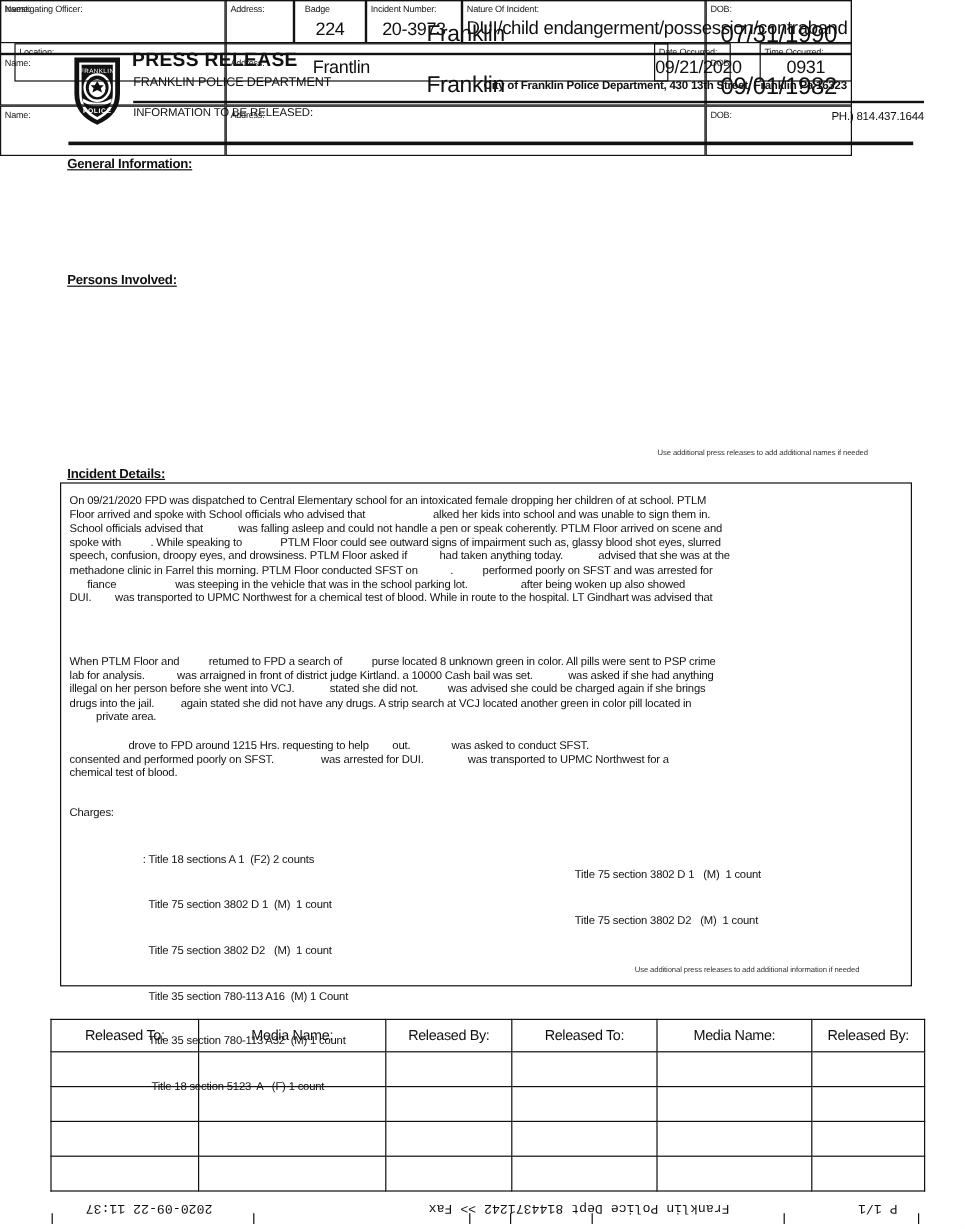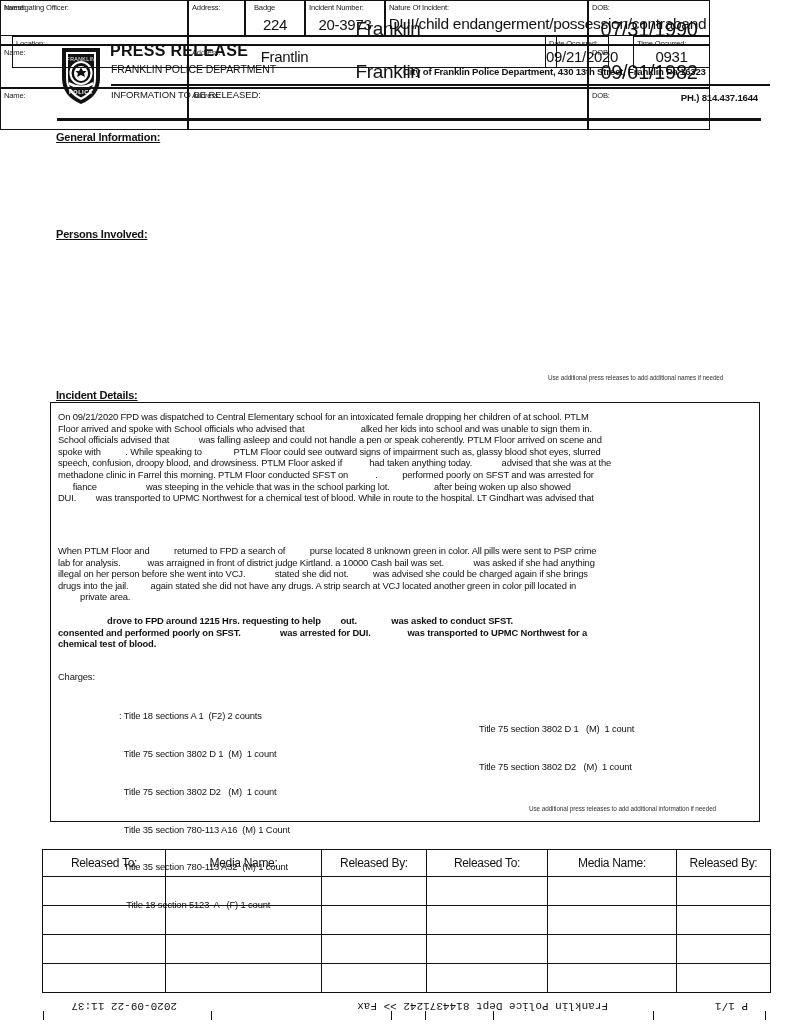--- a/index.html
+++ b/index.html
@@ -36,22 +36,22 @@
   .hdr-released{
     position:absolute;left:53px;top:45px;
     font-size:9.5px;letter-spacing:-.1px;
   }
   .hdr-addr{
     position:absolute;left:345px;top:22px;
     font-size:9.6px;font-weight:bold;letter-spacing:-.2px;
     white-space:nowrap;
   }
   .hdr-phone{
-    position:absolute;right:12px;top:48px;
-    font-size:9.6px;font-weight:bold;letter-spacing:-.2px;
+    position:absolute;right:0;top:48px;
+    font-size:9.6px;font-weight:normal;letter-spacing:-.2px;
   }
   .rule1{
     position:absolute;left:53px;top:40px;width:659px;height:0;
     border-top:2px solid #111;
   }
   .rule2{
     position:absolute;left:57px;top:118px;width:704px;height:0;
     border-top:3px solid #111;
   }
 
@@ -259,35 +259,35 @@
 
   <div class="sec-title" style="left:56px;top:389px;">Incident Details:</div>
 
   <div class="bx" id="incident-box">
 
     <div class="para" style="top:8px;">
       <span style="display:block;white-space:pre">On 09/21/2020 FPD was dispatched to Central Elementary school for an intoxicated female dropping her children of at school. PTLM</span>
       <span style="display:block;white-space:pre">Floor arrived and spoke with School officials who advised that                       alked her kids into school and was unable to sign them in.</span>
       <span style="display:block;white-space:pre">School officials advised that            was falling asleep and could not handle a pen or speak coherently. PTLM Floor arrived on scene and</span>
       <span style="display:block;white-space:pre">spoke with          . While speaking to             PTLM Floor could see outward signs of impairment such as, glassy blood shot eyes, slurred</span>
-      <span style="display:block;white-space:pre">speech, confusion, droopy blood, and drowsiness. PTLM Floor asked if           had taken anything today.            advised that she was at the</span>
+      <span style="display:block;white-space:pre">speech, confusion, droopy eyes, and drowsiness. PTLM Floor asked if           had taken anything today.            advised that she was at the</span>
       <span style="display:block;white-space:pre">methadone clinic in Farrel this morning. PTLM Floor conducted SFST on           .          performed poorly on SFST and was arrested for</span>
       <span style="display:block;white-space:pre">      fiance                    was steeping in the vehicle that was in the school parking lot.                  after being woken up also showed</span>
       <span style="display:block;white-space:pre">DUI.        was transported to UPMC Northwest for a chemical test of blood. While in route to the hospital. LT Gindhart was advised that</span>
     </div>
 
     <div class="para" style="top:142px;">
       <span style="display:block;white-space:pre">When PTLM Floor and          retumed to FPD a search of          purse located 8 unknown green in color. All pills were sent to PSP crime</span>
       <span style="display:block;white-space:pre">lab for analysis.           was arraigned in front of district judge Kirtland. a 10000 Cash bail was set.            was asked if she had anything</span>
       <span style="display:block;white-space:pre">illegal on her person before she went into VCJ.            stated she did not.          was advised she could be charged again if she brings</span>
       <span style="display:block;white-space:pre">drugs into the jail.         again stated she did not have any drugs. A strip search at VCJ located another green in color pill located in</span>
       <span style="display:block;white-space:pre">         private area.</span>
     </div>
 
-    <div class="para" style="top:212px;font-weight:bold;">
+    <div class="para" style="top:212px;">
       <span style="display:block;white-space:pre">                    drove to FPD around 1215 Hrs. requesting to help        out.              was asked to conduct SFST.</span>
       <span style="display:block;white-space:pre">consented and performed poorly on SFST.                was arrested for DUI.               was transported to UPMC Northwest for a</span>
       <span style="display:block;white-space:pre">chemical test of blood.</span>
     </div>
 
     <div class="charges-label" style="top:268px;">Charges:</div>
 
     <div class="charge-list" style="left:68px;top:282px;">
       <span style="display:block">: Title 18 sections A 1  (F2) 2 counts</span>
       <span style="display:block">  Title 75 section 3802 D 1  (M)  1 count</span>

